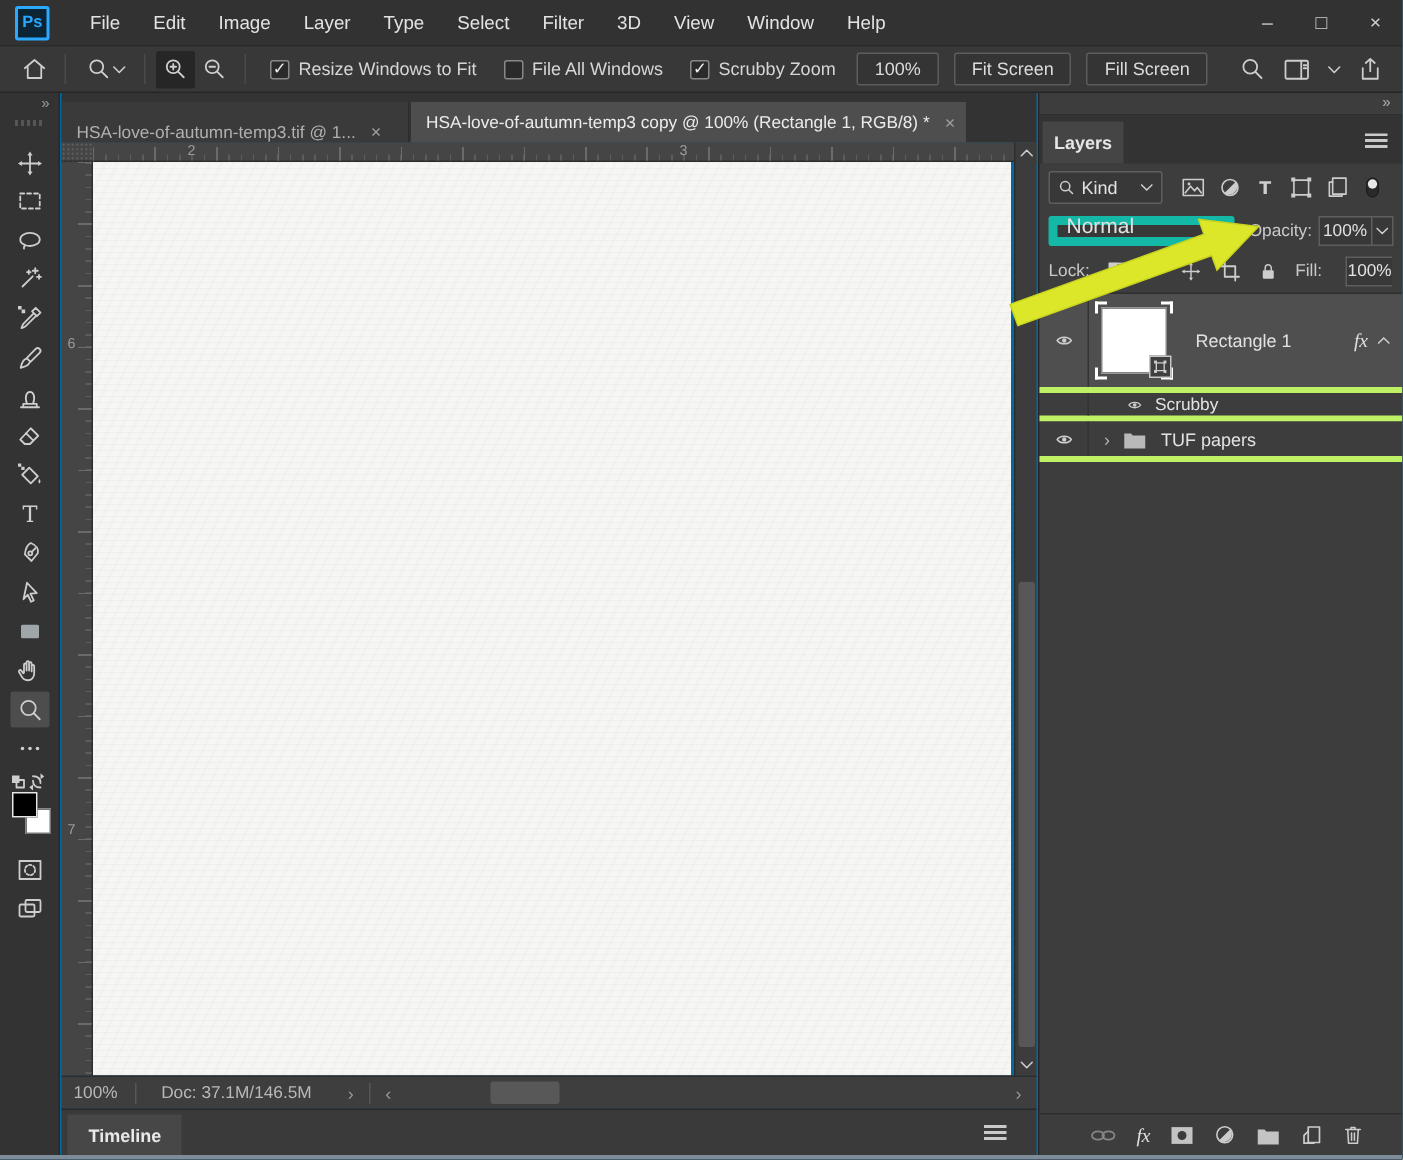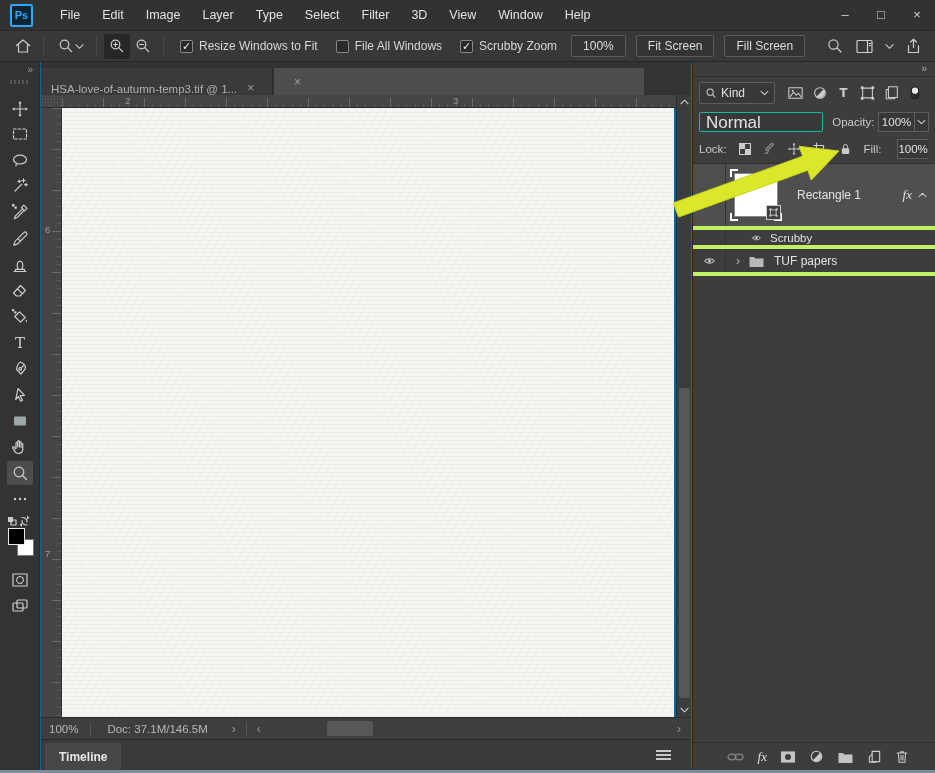--- a/index.html
+++ b/index.html
@@ -94,22 +94,22 @@
   .p-tabrow { height:32px; background:#333; position:relative; }
   .layers-tab { position:absolute; left:2px; top:4px; width:54px; height:28px; background:#454545; color:#e6e6e6;
                 display:flex; align-items:center; justify-content:center; font-size:12px; font-weight:bold; }
   .p-menu { position:absolute; right:10px; top:12px; }
   .filterrow { height:31px; display:flex; align-items:center; padding:0 6px; }
   .kind-select { width:76px; height:22px; border:1px solid #5e5e5e; background:#383838; display:flex;
                  align-items:center; padding:0 5px; gap:4px; font-size:12px; color:#e2e2e2; border-radius:2px; }
   .kchev { margin-left:auto; }
   .ficons { display:flex; align-items:center; gap:8px; margin-left:12px; }
   .blendrow { height:27px; display:flex; align-items:center; padding:0 6px; }
-  .blend-select { width:130px; height:20px; border:1px solid #14b8a6; background:#383838; display:flex;
-                  align-items:flex-start; padding:0 6px; font-size:17px; color:#e2e2e2; border-radius:2px; }
+  .blend-select { width:130px; height:20px; border:6px solid #14b8a6; background:#383838; display:flex;
+                  align-items:flex-end; padding:0 6px; font-size:14px; color:#e2e2e2; border-radius:2px; }
   .plabel { font-size:11.5px; color:#c9c9c9; }
   .vbox { width:37px; height:20px; border:1px solid #5e5e5e; border-right:none; display:flex; align-items:center;
           justify-content:center; font-size:11.5px; color:#e2e2e2; background:#383838; margin-left:4px; }
   .chevbox { width:16px; height:20px; border:1px solid #5e5e5e; display:flex; align-items:center; justify-content:center; background:#383838; }
   .lockrow { height:28px; display:flex; align-items:center; padding:0 6px; gap:12px; }
   .layerlist { border-top:1px solid #2f2f2f; }
   .lrow { position:relative; border-bottom:4px solid #bef264; display:flex; align-items:center; background:#3d3d3d; }
   .lrow.sel { background:#4f4f4f; }
   .eyecol { width:33px; align-self:stretch; border-right:1px solid #333; display:flex; align-items:center; justify-content:center; flex:none; }
   .lname { flex:1; padding-left:17px; font-size:12px; color:#e2e2e2; }
@@ -353,20 +353,21 @@
         </svg>
       </div>
   </div>
 
   <div class="tabbar">
     <div class="doc-tab tab-inactive">
       <span>HSA-love-of-autumn-temp3.tif @ 1...</span>
       <span class="close">×</span>
     </div>
     <div class="doc-tab tab-active">
+      <span>HSA-love-of-autumn-temp3 copy @ 100% (Rectangle 1, RGB/8) *</span>
       <span class="close">×</span>
     </div>
   </div>
 
   <div class="hruler">
     <div class="rcorner"></div>
     <div class="ticks"></div>
     <span class="hnum" style="left:84px">2</span>
     <span class="hnum" style="left:412px">3</span>
   </div>
@@ -403,20 +404,24 @@
     <span class="sb-chev">›</span>
   </div>
 
   <div class="timeline">
     <div class="tl-tab">Timeline</div>
     <div class="hamburger tl-menu"></div>
   </div>
 
   <div class="panel">
     <div class="p-collapse">»</div>
+    <div class="p-tabrow">
+      <div class="layers-tab">Layers</div>
+      <div class="hamburger p-menu"></div>
+    </div>
 
     <div class="filterrow">
       <div class="kind-select">
         <span>
             <svg width="12" height="12" viewBox="0 0 14 14">
               <circle class="stk" cx="6" cy="6" r="3.6"></circle>
               <path class="stk" d="M8.7 8.7l3 3"></path>
             </svg>
           </span>
         <span>Kind</span>

